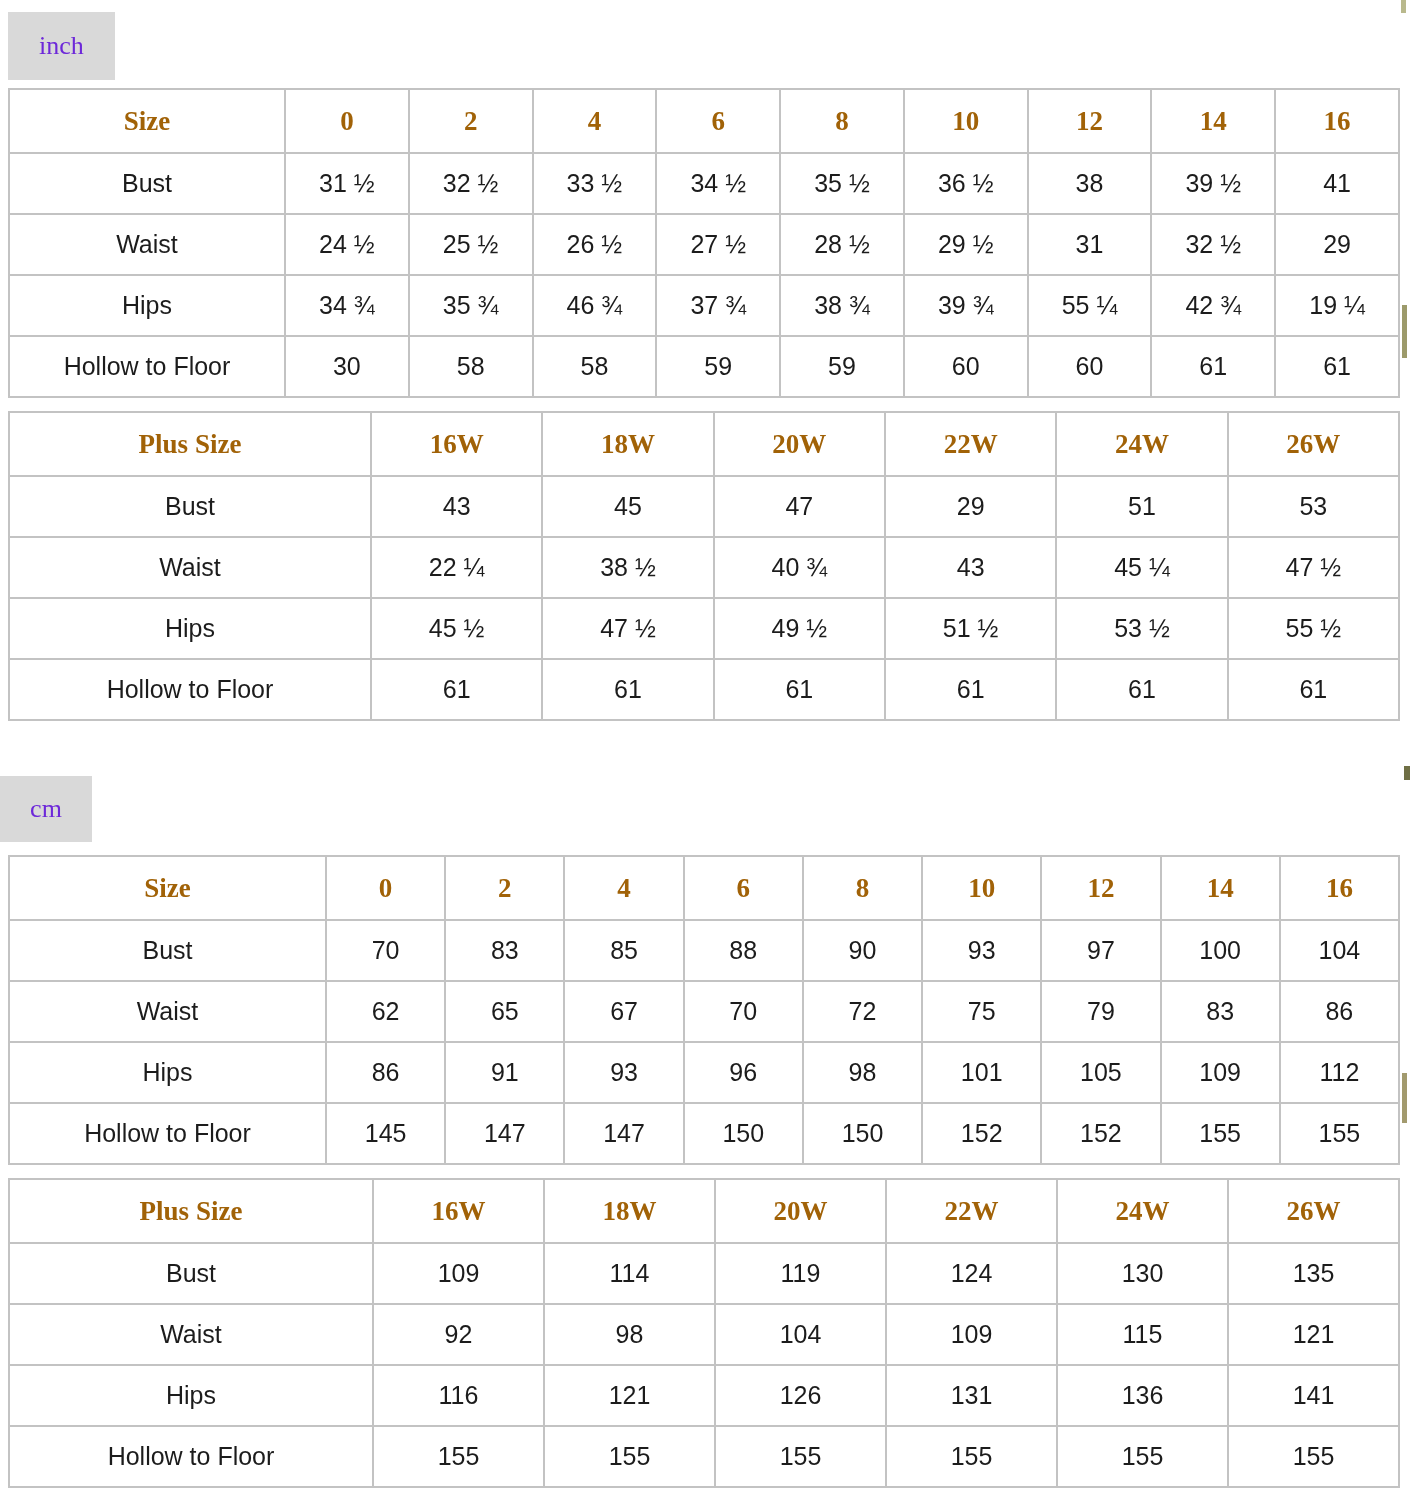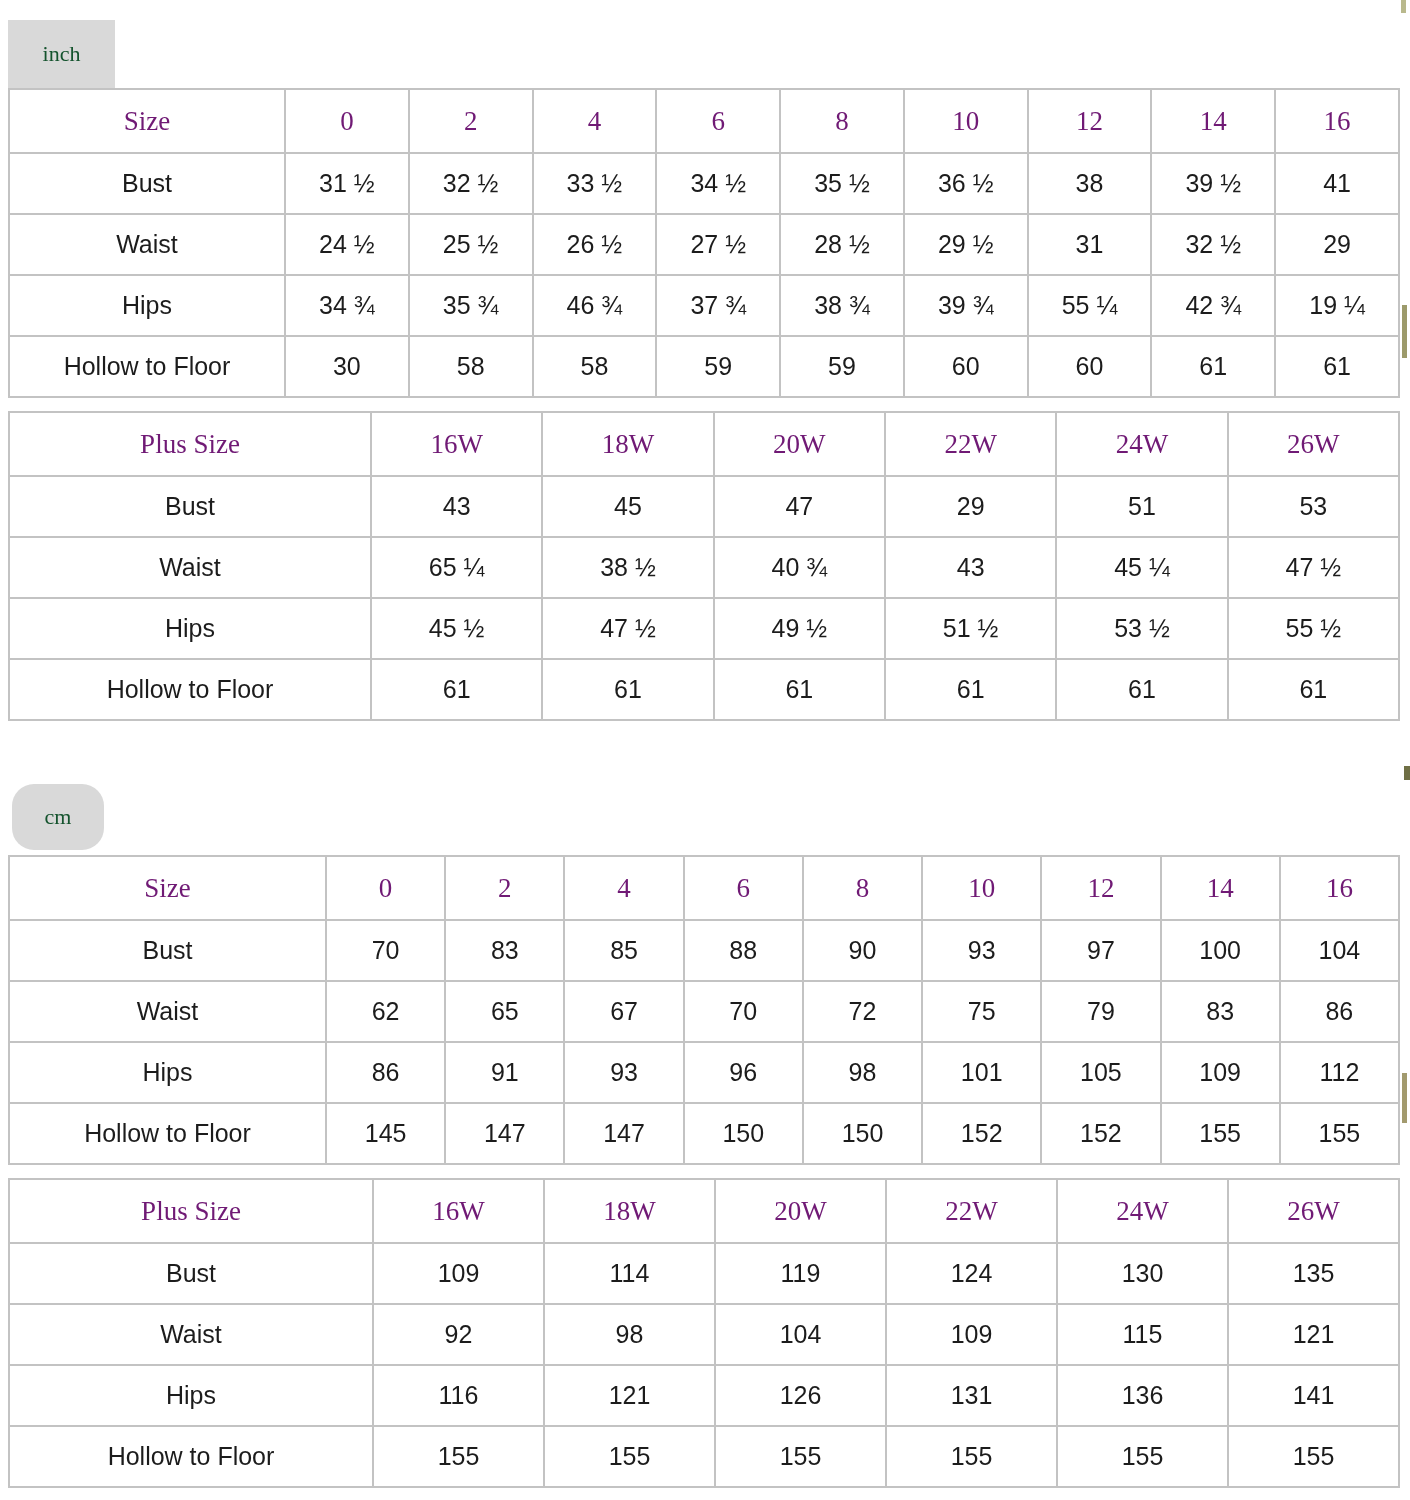--- a/index.html
+++ b/index.html
@@ -1,32 +1,32 @@
 <!DOCTYPE html>
 <html><head>
 <meta charset="utf-8">
 <style>
   html,body{margin:0;padding:0;background:#ffffff;}
   .canvas{position:relative;width:1410px;height:1500px;background:#ffffff;overflow:hidden;}
   .tab{
     position:absolute;background:#d9d9d9;
     display:flex;align-items:center;justify-content:center;
-    font-family:"Liberation Serif",serif;font-size:22px;color:#14532d;margin-top:8px;
+    font-family:"Liberation Serif",serif;font-size:26px;color:#6d28d9;
   }
   table.grid{
     position:absolute;left:8px;width:1392px;background:#ffffff;
     border-collapse:collapse;table-layout:fixed;
   }
   .grid th,.grid td{
     border:2px solid #c3c3c3;text-align:center;vertical-align:middle;padding:0;
     overflow:hidden;white-space:nowrap;
   }
   .grid th{
     height:62px;font-family:"Liberation Serif",serif;
-    font-size:27px;font-weight:400;color:#701a75;
+    font-size:27px;font-weight:700;color:#a16207;
   }
   .grid td{
     height:59px;font-family:"Liberation Sans",sans-serif;
     font-size:25px;font-weight:400;color:#1c1c1c;
   }
   .artifact{position:absolute;}
 </style>
 </head>
 <body>
 
@@ -139,21 +139,21 @@
           <td>Bust</td>
           <td>43</td>
           <td>45</td>
           <td>47</td>
           <td>29</td>
           <td>51</td>
           <td>53</td>
         </tr>
         <tr>
           <td>Waist</td>
-          <td>65 ¼</td>
+          <td>22 ¼</td>
           <td>38 ½</td>
           <td>40 ¾</td>
           <td>43</td>
           <td>45 ¼</td>
           <td>47 ½</td>
         </tr>
         <tr>
           <td>Hips</td>
           <td>45 ½</td>
           <td>47 ½</td>
@@ -167,21 +167,21 @@
           <td>61</td>
           <td>61</td>
           <td>61</td>
           <td>61</td>
           <td>61</td>
           <td>61</td>
         </tr>
       </tbody>
     </table>
 
-  <div class="tab" style="left:12px;top:776px;width:92px;height:66px;border-radius:22px;">cm</div>
+  <div class="tab" style="left:0;top:776px;width:92px;height:66px;">cm</div>
 
   <table class="grid" style="top:855px;">
       <colgroup>
         <col style="width: 317px;">
         <col>
         <col>
         <col>
         <col>
         <col>
         <col>

